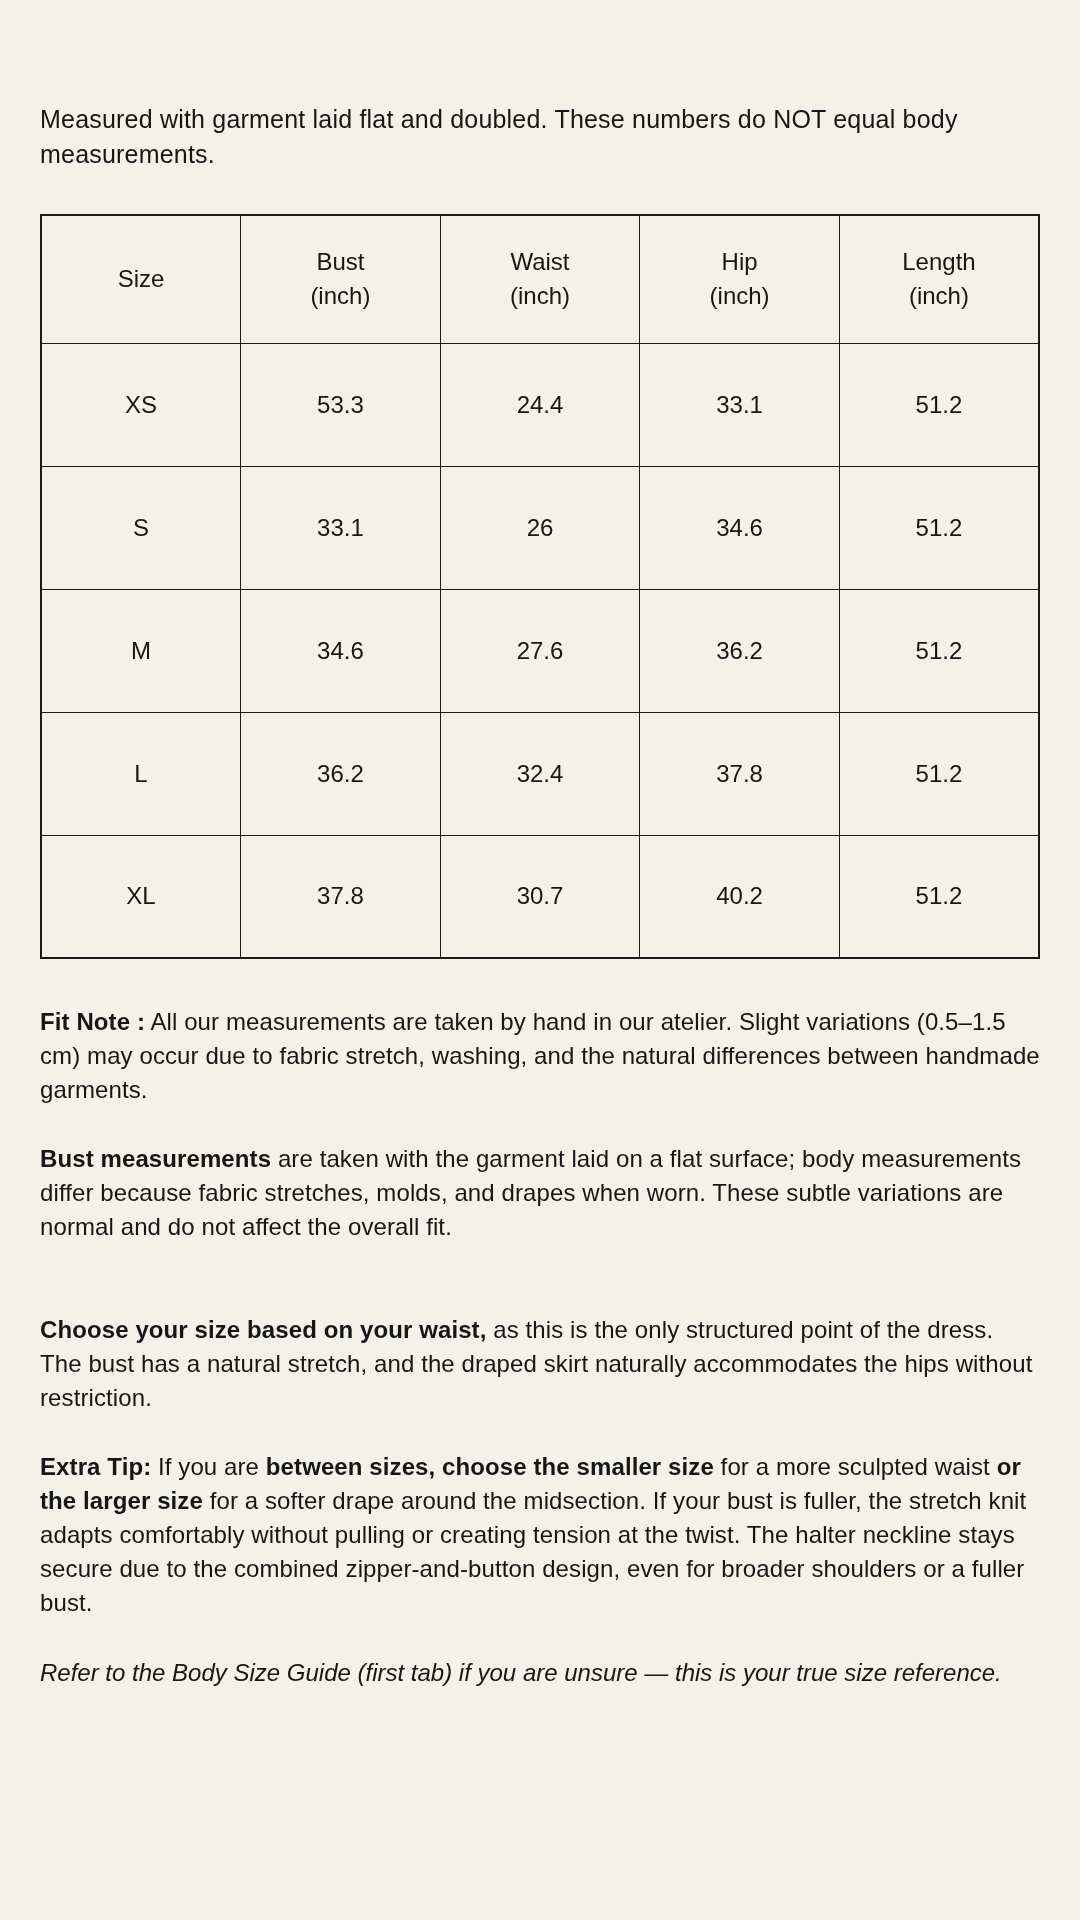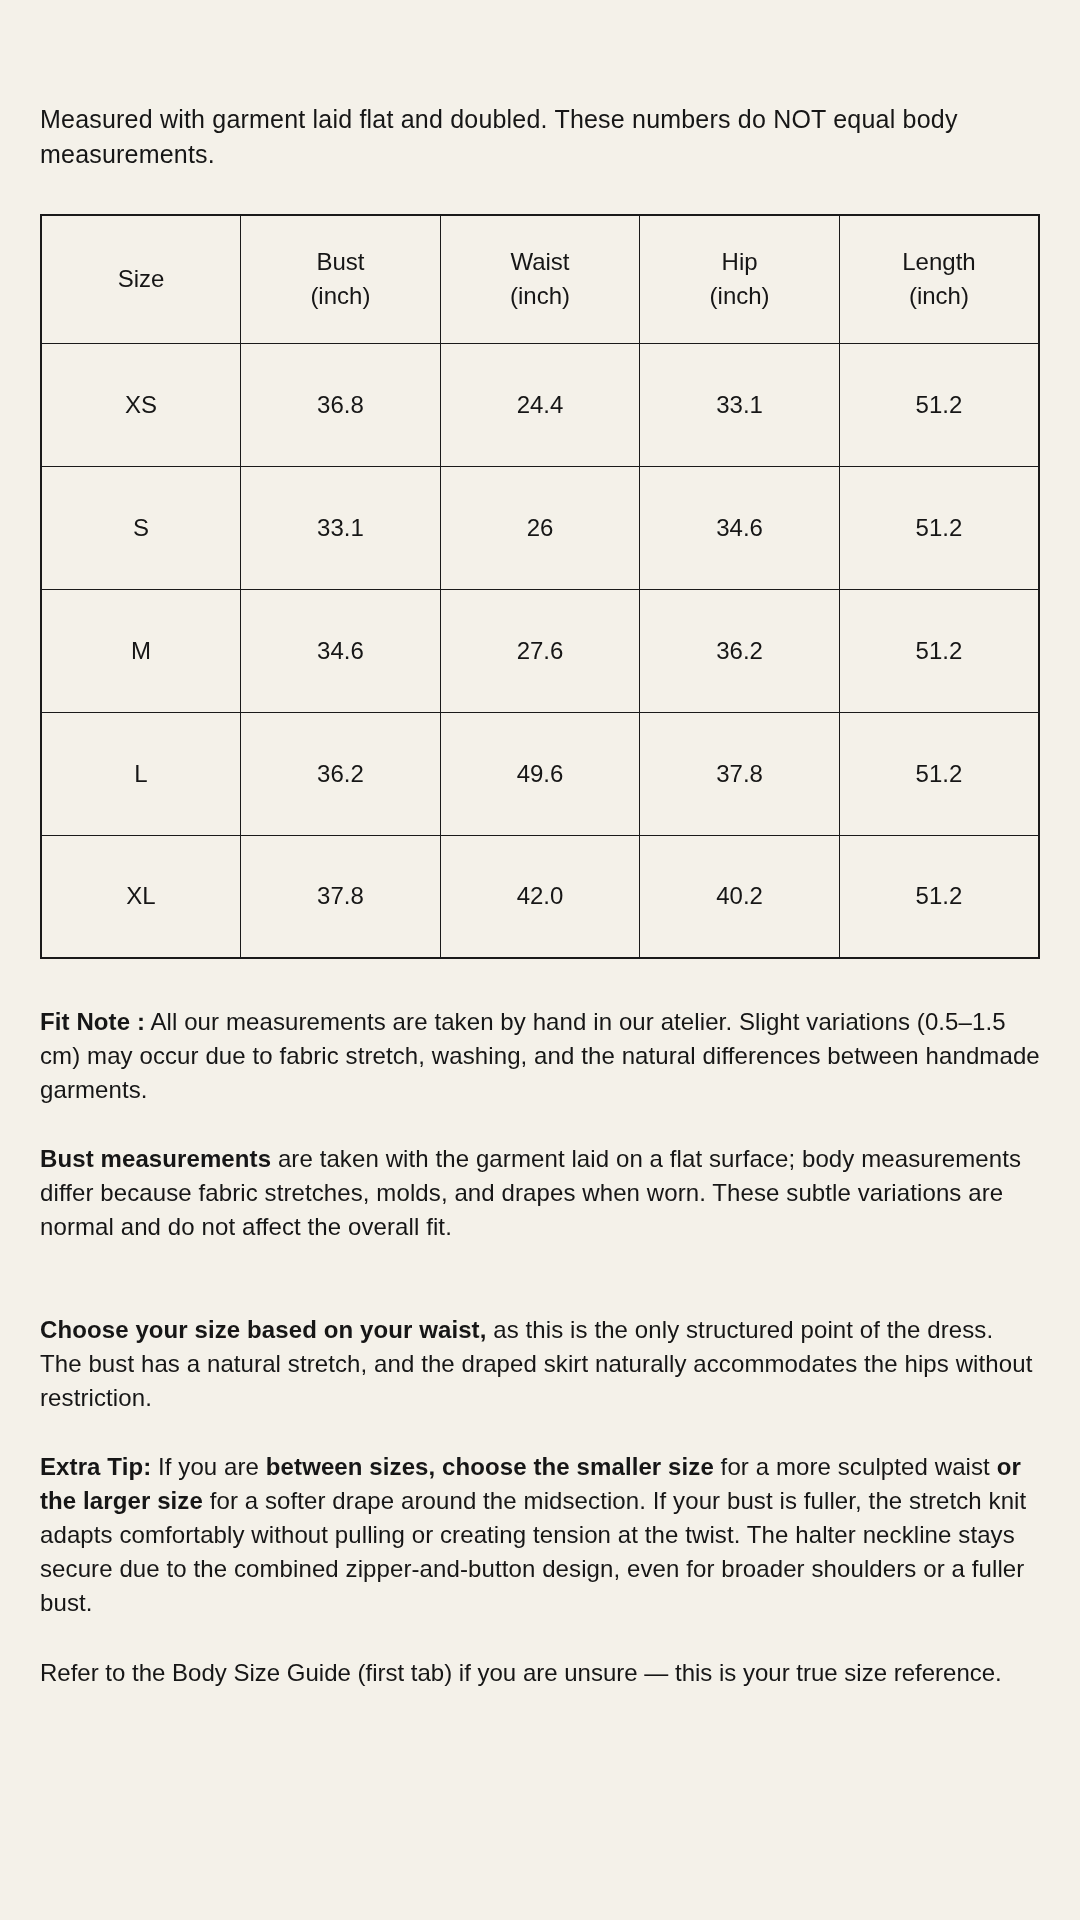--- a/index.html
+++ b/index.html
@@ -44,20 +44,21 @@
     line-height: 34px;
     margin-top: 35px;
     letter-spacing: 0.1px;
   }
   p.note.first-after-table { margin-top: 46px; }
   p.note b, p.note strong { font-weight: 700; text-align: center; }
   p.footnote {
     font-size: 24px;
     line-height: 34px;
     margin-top: 36px;
+    font-style: italic;
   }
 </style>
 </head>
 <body>
 
 <div class="page">
 
   <p class="intro">Measured with garment laid flat and doubled. These numbers do NOT equal body measurements.</p>
 
   <table class="size-table">
@@ -70,21 +71,21 @@
 (inch)</th>
         <th>Hip
 (inch)</th>
         <th>Length
 (inch)</th>
       </tr>
     </thead>
     <tbody>
       <tr>
         <td>XS</td>
-        <td>36.8</td>
+        <td>53.3</td>
         <td>24.4</td>
         <td>33.1</td>
         <td>51.2</td>
       </tr>
       <tr>
         <td>S</td>
         <td>33.1</td>
         <td>26</td>
         <td>34.6</td>
         <td>51.2</td>
@@ -92,28 +93,28 @@
       <tr>
         <td>M</td>
         <td>34.6</td>
         <td>27.6</td>
         <td>36.2</td>
         <td>51.2</td>
       </tr>
       <tr>
         <td>L</td>
         <td>36.2</td>
-        <td>49.6</td>
+        <td>32.4</td>
         <td>37.8</td>
         <td>51.2</td>
       </tr>
       <tr>
         <td>XL</td>
         <td>37.8</td>
-        <td>42.0</td>
+        <td>30.7</td>
         <td>40.2</td>
         <td>51.2</td>
       </tr>
     </tbody>
   </table>
 
   <p class="note first-after-table"><strong>Fit Note :</strong><span> All our measurements are taken by hand in our atelier. Slight variations (0.5–1.5 cm) may occur due to fabric stretch, washing, and the natural differences between handmade garments.</span></p>
 
   <p class="note"><strong>Bust measurements</strong><span> are taken with the garment laid on a flat surface; body measurements differ because fabric stretches, molds, and drapes when worn. These subtle variations are normal and do not affect the overall fit.</span></p>
 

